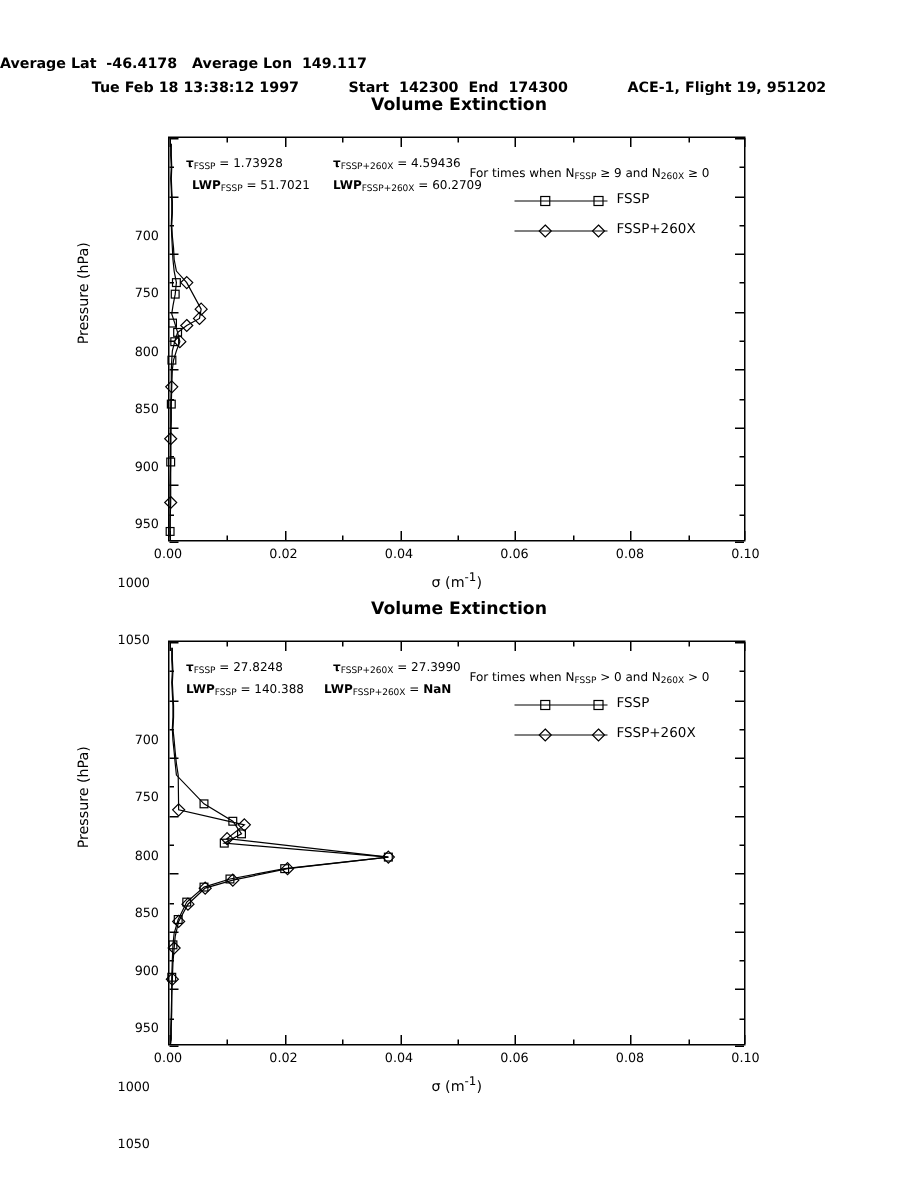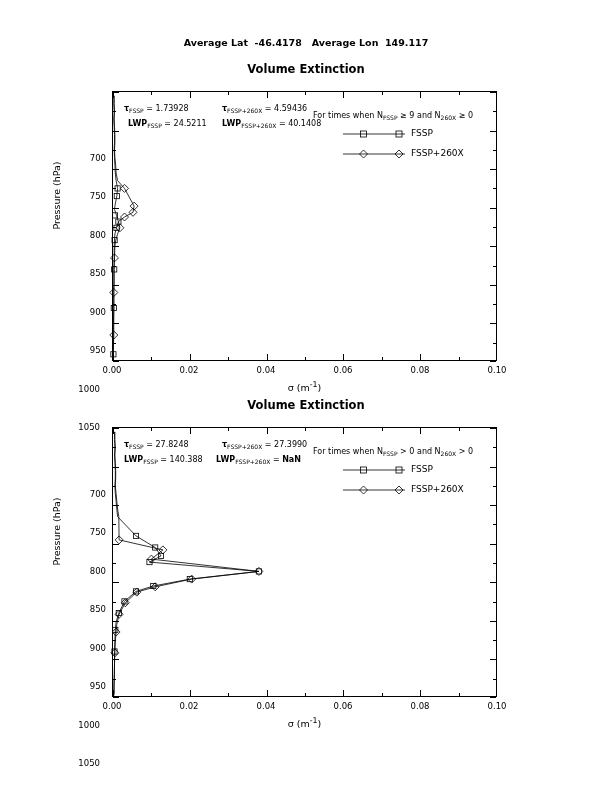--- a/index.html
+++ b/index.html
@@ -19,21 +19,21 @@
     position: absolute;
     left: 0; top: 0;
     width: 612px; height: 792px;
   }
   .hdr {
     position: absolute;
     font-size: 9.5px;
     font-weight: bold;
     white-space: pre;
   }
-  #hdr-line1 { left: 0; top: 37px; width: 612px; text-align: center; }
+  #hdr-line1 { left: 0; top: 37px; width: 612px; }
   #hdr-line2 { left: 0; top: 53px; width: 612px; text-align: center; }
 
   .panel {
     position: absolute;
     left: 0;
     width: 612px;
   }
   #panel-top { top: 62px; height: 320px; }
   #panel-bottom { top: 398px; height: 320px; }
 
@@ -124,20 +124,21 @@
     white-space: nowrap;
   }
   svg { position: absolute; left: 0; top: 0; overflow: visible; }
 </style>
 </head>
 <body>
 
 <div class="page">
 
   <div class="hdr" id="hdr-line1">Average Lat  -46.4178   Average Lon  149.117</div>
+  <div class="hdr" id="hdr-line2">Tue Feb 18 13:38:12 1997          Start  142300  End  174300            ACE-1, Flight 19, 951202</div>
 
   <div class="panel" id="panel-top">
     <div class="panel-title">Volume Extinction</div>
 
     <div class="axis-title-y">Pressure (hPa)</div>
     <div class="axis-title-x">σ (m<sup>-1</sup>)</div>
 
     <div class="ylab" style="left:72px; top:91px;">700</div>
     <div class="ylab" style="left:72px; top:129px;">750</div>
     <div class="ylab" style="left:72px; top:168px;">800</div>
@@ -257,24 +258,24 @@
       <div class="legend-lbl" style="left:298px; top:56px;">FSSP+260X</div>
     </div>
 
     <div class="annot" style="left:124px; top:42px;">
       <b>τ</b><span class="sub">FSSP</span><span> = 1.73928</span>
     </div>
     <div class="annot" style="left:222px; top:42px;">
       <b>τ</b><span class="sub">FSSP+260X</span><span> = 4.59436</span>
     </div>
     <div class="annot" style="left:128px; top:57px;">
-      <b>LWP</b><span class="sub">FSSP</span><span> = 24.5211</span>
+      <b>LWP</b><span class="sub">FSSP</span><span> = 51.7021</span>
     </div>
     <div class="annot" style="left:222px; top:57px;">
-      <b>LWP</b><span class="sub">FSSP+260X</span><span> = 40.1408</span>
+      <b>LWP</b><span class="sub">FSSP+260X</span><span> = 60.2709</span>
     </div>
     <div class="annot" style="left:313px; top:49px;">
       <span>For times when N</span><span class="sub">FSSP</span><span> ≥ 9 and N</span><span class="sub">260X</span><span> ≥ 0</span>
     </div>
   </div>
 
   <div class="panel" id="panel-bottom">
     <div class="panel-title">Volume Extinction</div>
 
     <div class="axis-title-y">Pressure (hPa)</div>

